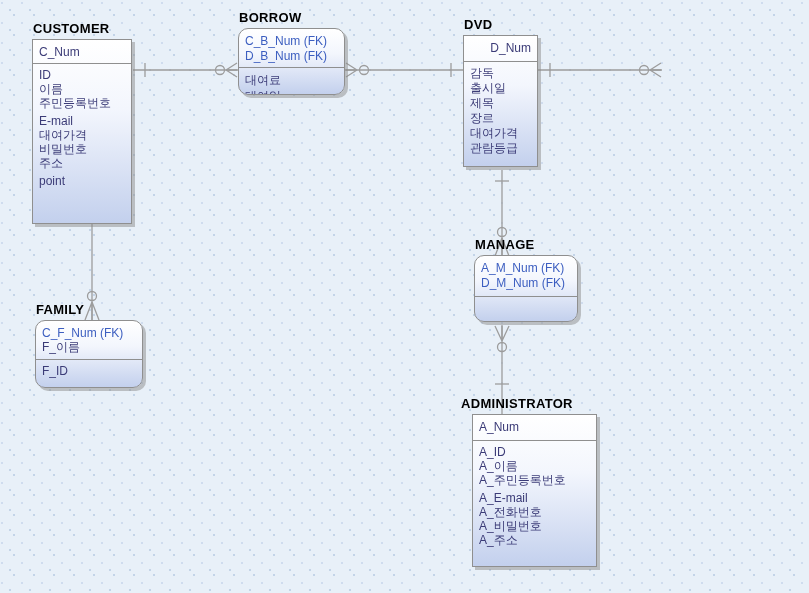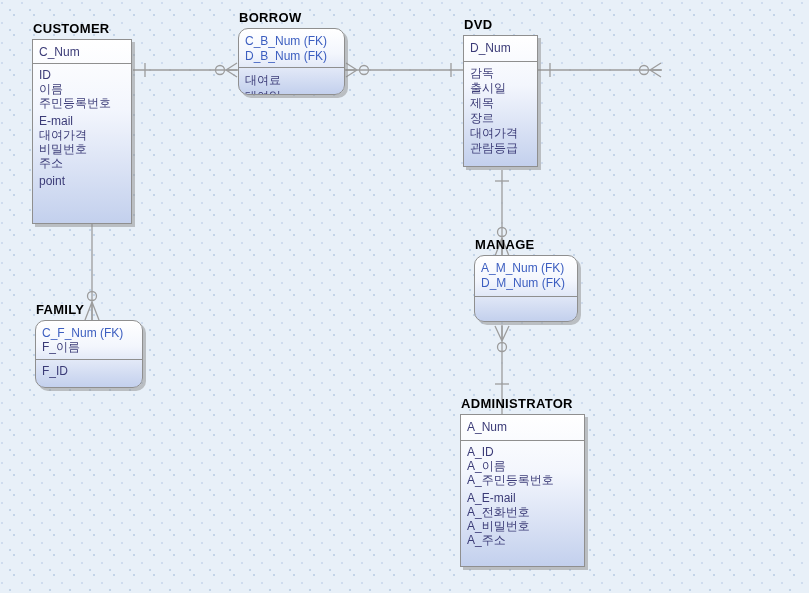--- a/index.html
+++ b/index.html
@@ -117,21 +117,21 @@
         <div class="row lh16">대여료</div>
         <div class="row lh16">대여일</div>
         <div class="row lh16">반납일</div>
       </div>
     </div>
   </div>
 
   <div class="entity-wrap" style="left:463px;top:17px;">
     <div class="etitle">DVD</div>
     <div class="ebox" style="width:75px;height:132px;">
-      <div class="ekeys" style="height:25px;">
+      <div class="ekeys" style="height:25px;text-align:right;">
         <div class="row">D_Num</div>
       </div>
       <div class="ebody">
         <div class="row lh15">감독</div>
         <div class="row lh15">출시일</div>
         <div class="row lh15">제목</div>
         <div class="row lh15">장르</div>
         <div class="row lh15">대여가격</div>
         <div class="row lh15">관람등급</div>
       </div>
@@ -145,21 +145,21 @@
       <div class="ekeys" style="height:40px;">
         <div class="row lh15 fk">A_M_Num (FK)</div>
         <div class="row lh15 fk">D_M_Num (FK)</div>
       </div>
       <div class="ebody"></div>
     </div>
   </div>
 
   <div class="entity-wrap" style="left:460px;top:396px;">
     <div class="etitle">ADMINISTRATOR</div>
-    <div class="ebox" style="width:125px;height:153px;">
+    <div class="ebox" style="width:125px;height:153px;margin-left:12px;">
       <div class="ekeys" style="height:25px;">
         <div class="row">A_Num</div>
       </div>
       <div class="ebody">
         <div class="row">A_ID</div>
         <div class="row">A_이름</div>
         <div class="row">A_주민등록번호</div>
         <div class="row gap">A_E-mail</div>
         <div class="row">A_전화번호</div>
         <div class="row">A_비밀번호</div>

